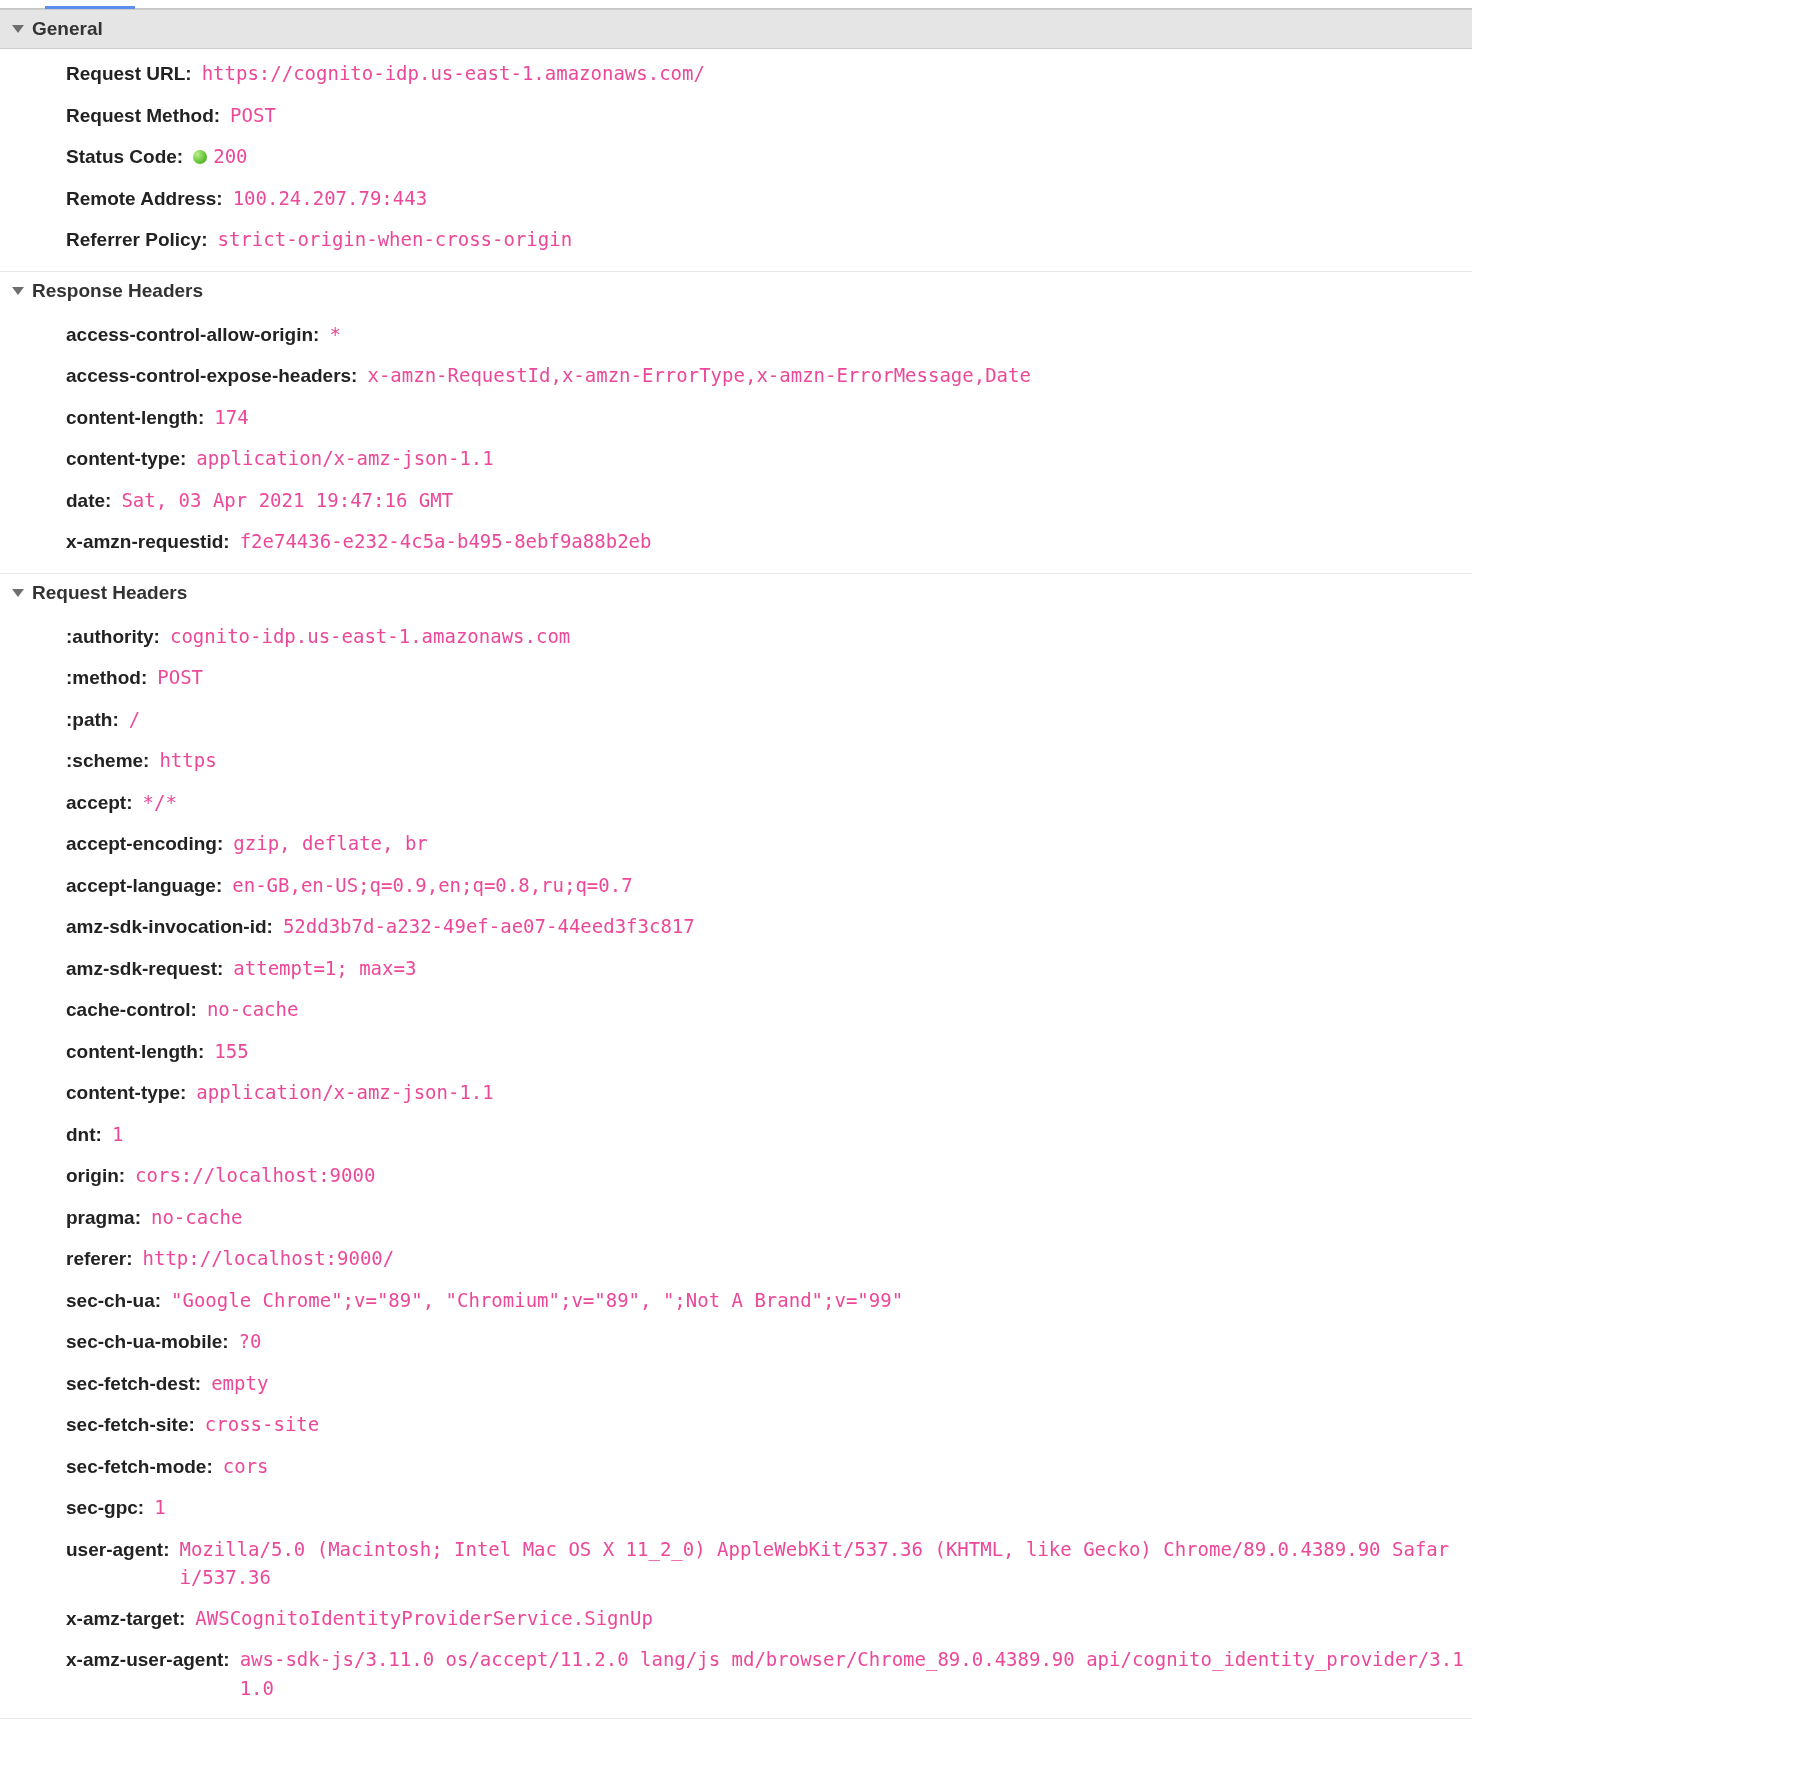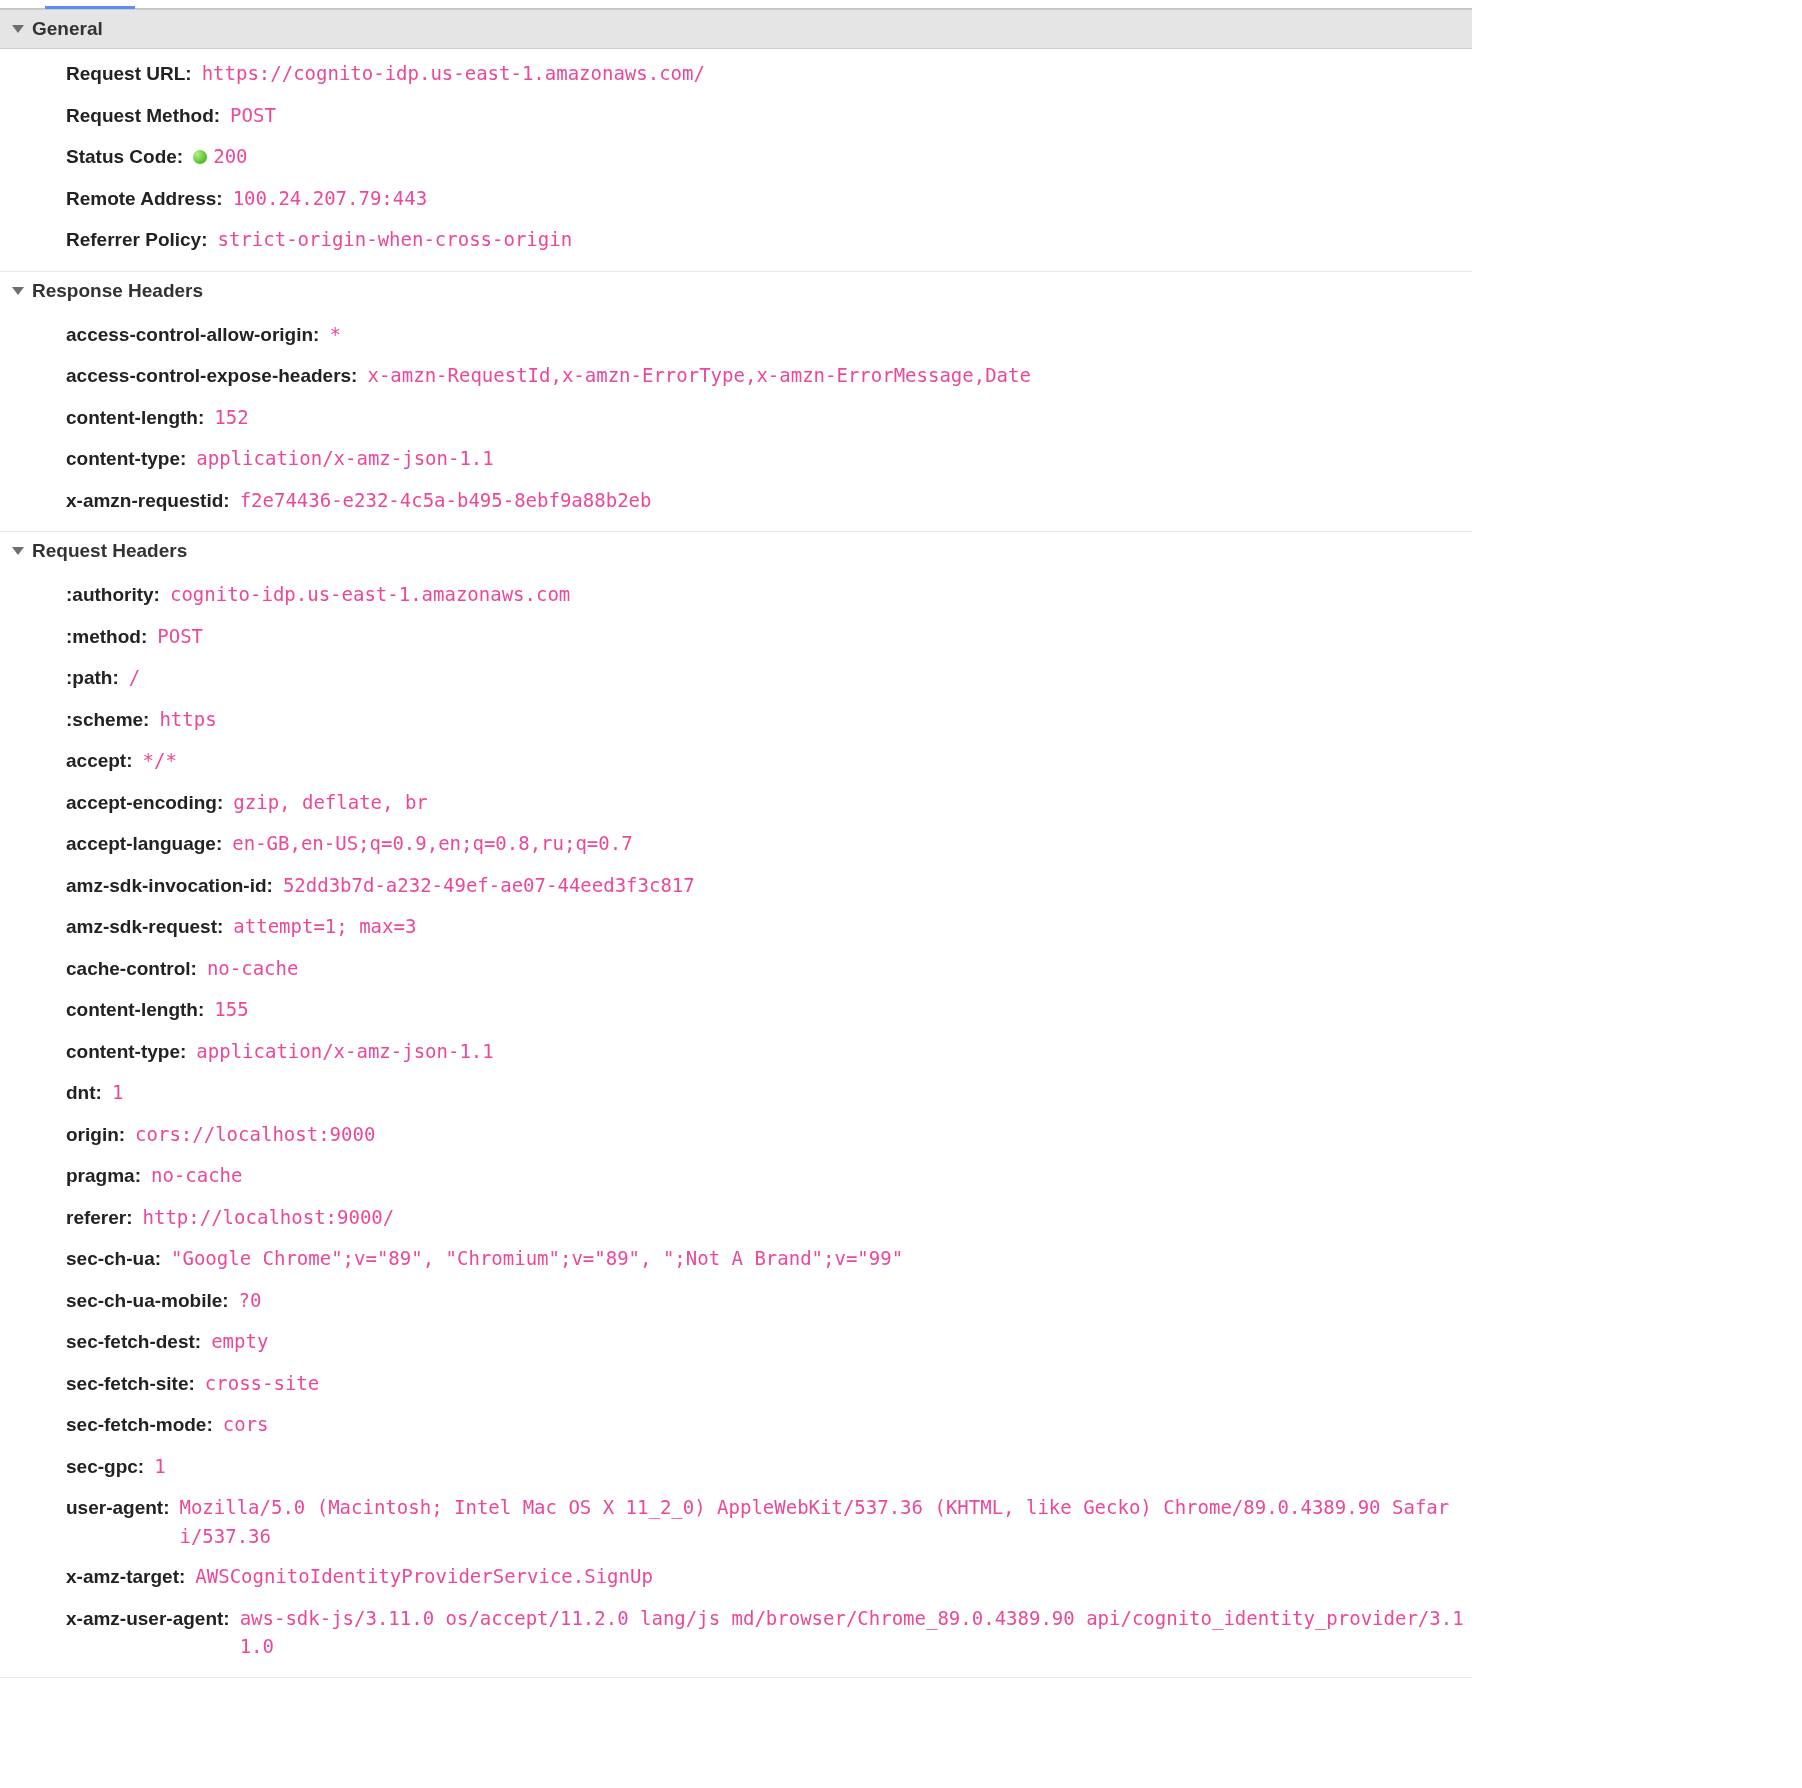--- a/index.html
+++ b/index.html
@@ -131,25 +131,29 @@
         <div class="row">
           <span class="label">access-control-allow-origin:</span>
           <span class="value">*</span>
         </div>
         <div class="row">
           <span class="label">access-control-expose-headers:</span>
           <span class="value">x-amzn-RequestId,x-amzn-ErrorType,x-amzn-ErrorMessage,Date</span>
         </div>
         <div class="row">
           <span class="label">content-length:</span>
-          <span class="value">152</span>
+          <span class="value">174</span>
         </div>
         <div class="row">
           <span class="label">content-type:</span>
           <span class="value">application/x-amz-json-1.1</span>
+        </div>
+        <div class="row">
+          <span class="label">date:</span>
+          <span class="value">Sat, 03 Apr 2021 19:47:16 GMT</span>
         </div>
         <div class="row">
           <span class="label">x-amzn-requestid:</span>
           <span class="value">f2e74436-e232-4c5a-b495-8ebf9a88b2eb</span>
         </div>
       </div>
   </div>
 
   <div class="section">
     <div class="section-header">

